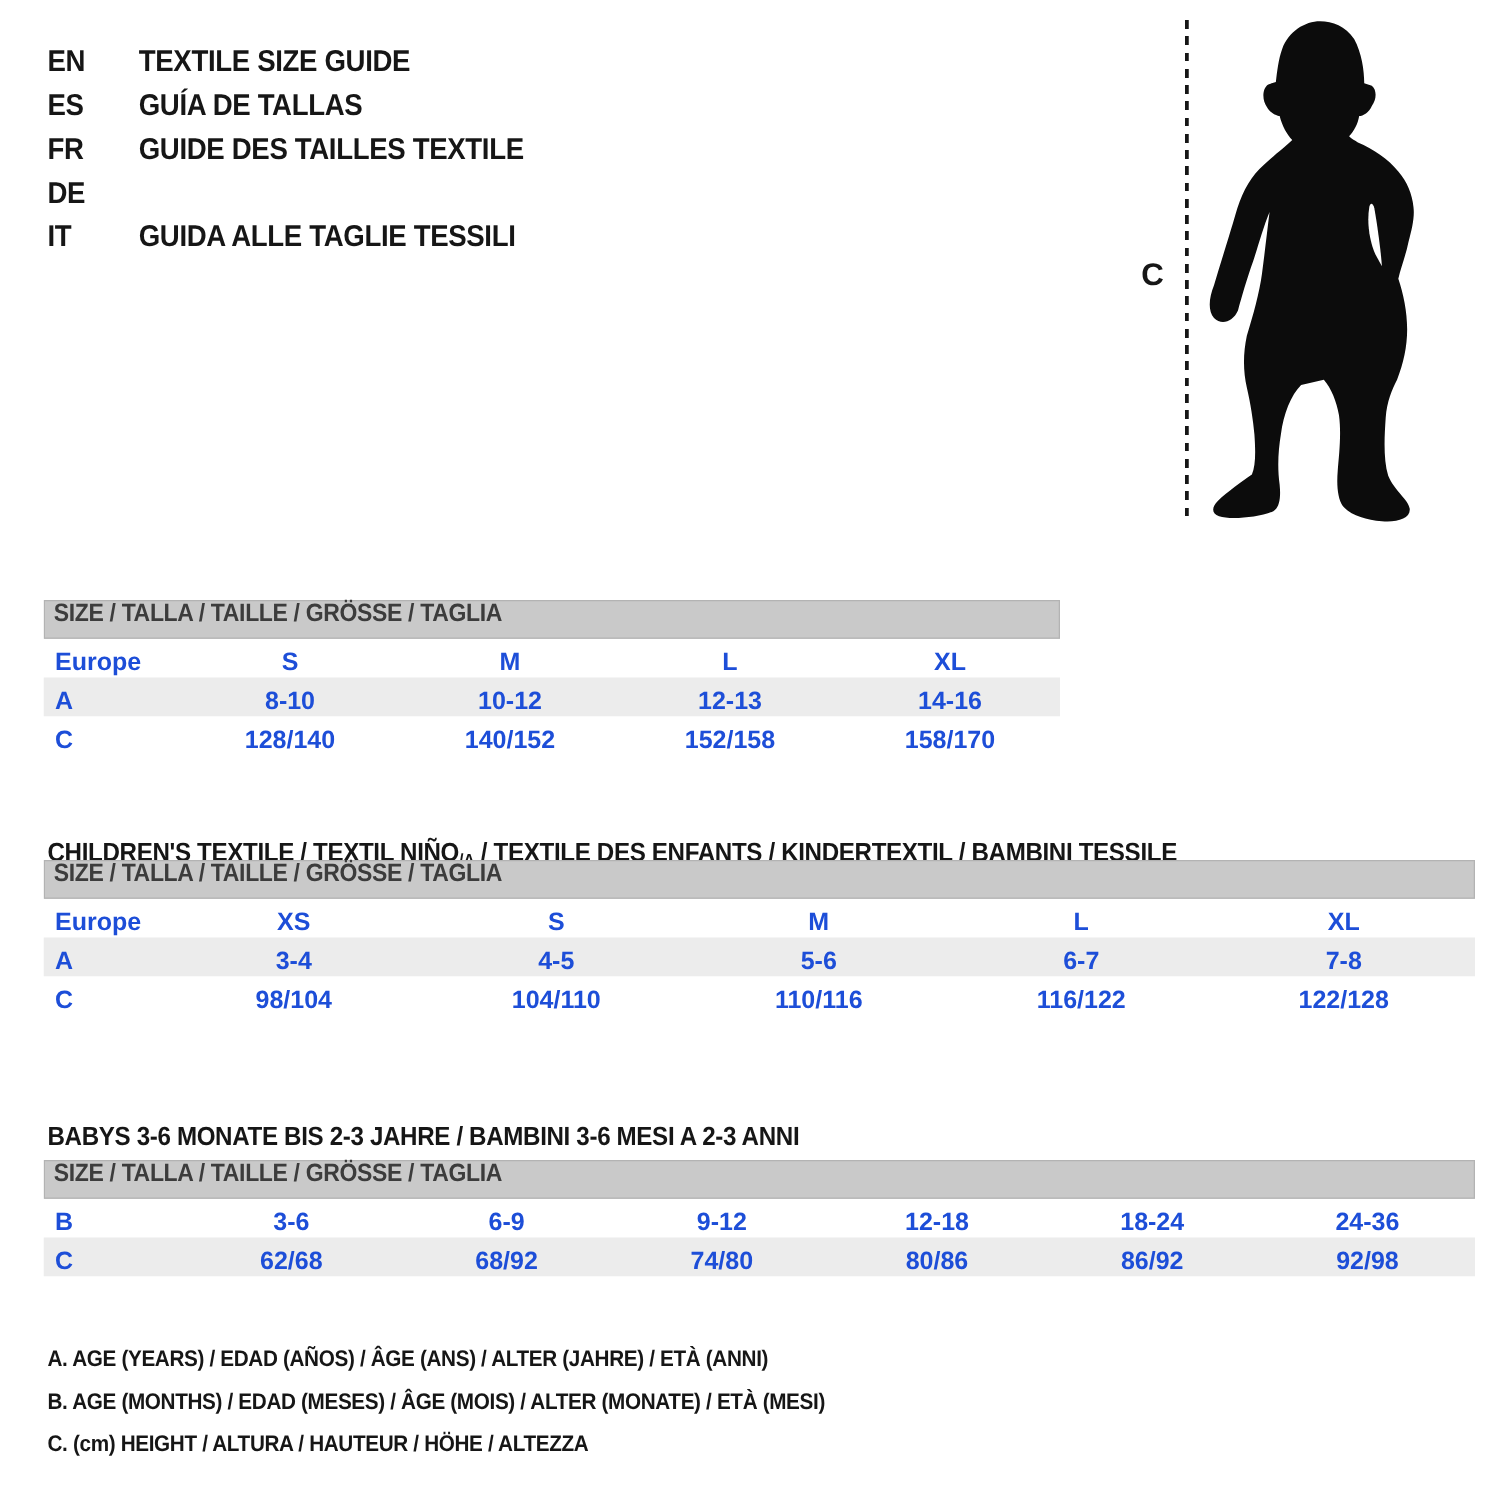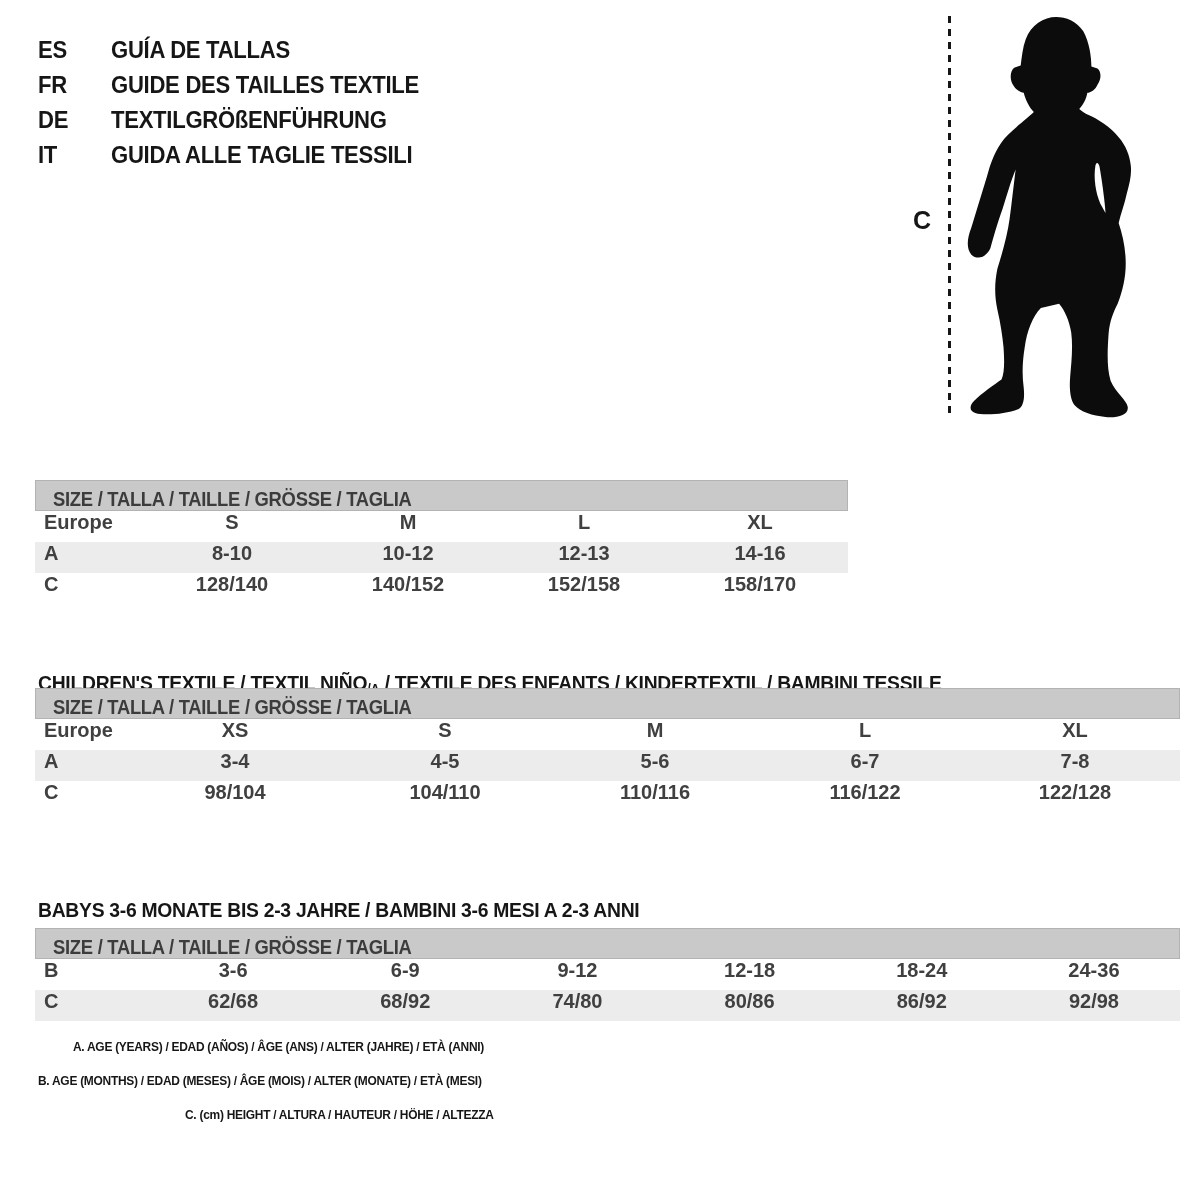--- a/index.html
+++ b/index.html
@@ -21,52 +21,55 @@
   .measure-label { position:absolute; left:906px; top:206px; width:32px; text-align:center;
     font-size:25px; font-weight:bold; }
   .silhouette { position:absolute; left:966px; top:14px; }
 
   
   .section-title { position:absolute; left:38px; font-size:21px; font-weight:bold; white-space:nowrap; line-height:24px; }
   .ttl-sub { font-size:14px; vertical-align:-4px; }
 
   
   .size-table { position:absolute; left:35px; }
-  .table-header { height:31px; background:#c9c9c9; display:flex; align-items:flex-end;
-    padding-left:18px; box-sizing:border-box; font-size:20px; font-weight:bold; color:#3c3c3c;
+  .table-header { height:31px; background:#c9c9c9; display:flex; align-items:flex-start;
+    padding-left:8px; box-sizing:border-box; font-size:20px; font-weight:bold; color:#3c3c3c;
     box-shadow:inset 0 0 0 1px #b3b3b3; }
-  .t-row { display:flex; height:31px; align-items:flex-start; font-size:20px; font-weight:bold; color:#404040; }
+  .t-row { display:flex; height:31px; align-items:flex-end; font-size:20px; font-weight:bold; color:#1d4ed8; }
   .t-row.stripe { background:#ececec; }
   .t-label { padding-left:9px; box-sizing:border-box; flex:0 0 auto; }
   .w-junior .t-label { width:109px; }
   .w-children .t-label { width:95px; }
   .w-babies .t-label { width:112px; }
   .t-cell { flex:1 1 0; text-align:center; }
 
   
-  .legend { position:absolute; left:38px; top:1030px; font-size:13px; font-weight:bold;text-align:right; }
+  .legend { position:absolute; left:38px; top:1070px; font-size:18px; font-weight:bold; }
   .legend-line { height:34px; line-height:34px; white-space:nowrap; }
 </style>
 </head>
 <body>
 
 <div class="page">
 
   <section class="lang-guide">
+    <div class="lang-row">
+      <span class="lang-code"><span class="cond">EN</span></span>
+      <span class="lang-title"><span class="cond">TEXTILE SIZE GUIDE</span></span>
+    </div>
     <div class="lang-row">
       <span class="lang-code"><span class="cond">ES</span></span>
       <span class="lang-title"><span class="cond">GUÍA DE TALLAS</span></span>
     </div>
     <div class="lang-row">
       <span class="lang-code"><span class="cond">FR</span></span>
       <span class="lang-title"><span class="cond">GUIDE DES TAILLES TEXTILE</span></span>
     </div>
     <div class="lang-row">
       <span class="lang-code"><span class="cond">DE</span></span>
-      <span class="lang-title"><span class="cond">TEXTILGRÖßENFÜHRUNG</span></span>
     </div>
     <div class="lang-row">
       <span class="lang-code"><span class="cond">IT</span></span>
       <span class="lang-title"><span class="cond">GUIDA ALLE TAGLIE TESSILI</span></span>
     </div>
   </section>
 
   <div class="measure-line"></div>
   <div class="measure-label">C</div>
   <svg class="silhouette" width="172" height="404" viewBox="0 0 170 400" xmlns="http://www.w3.org/2000/svg">

